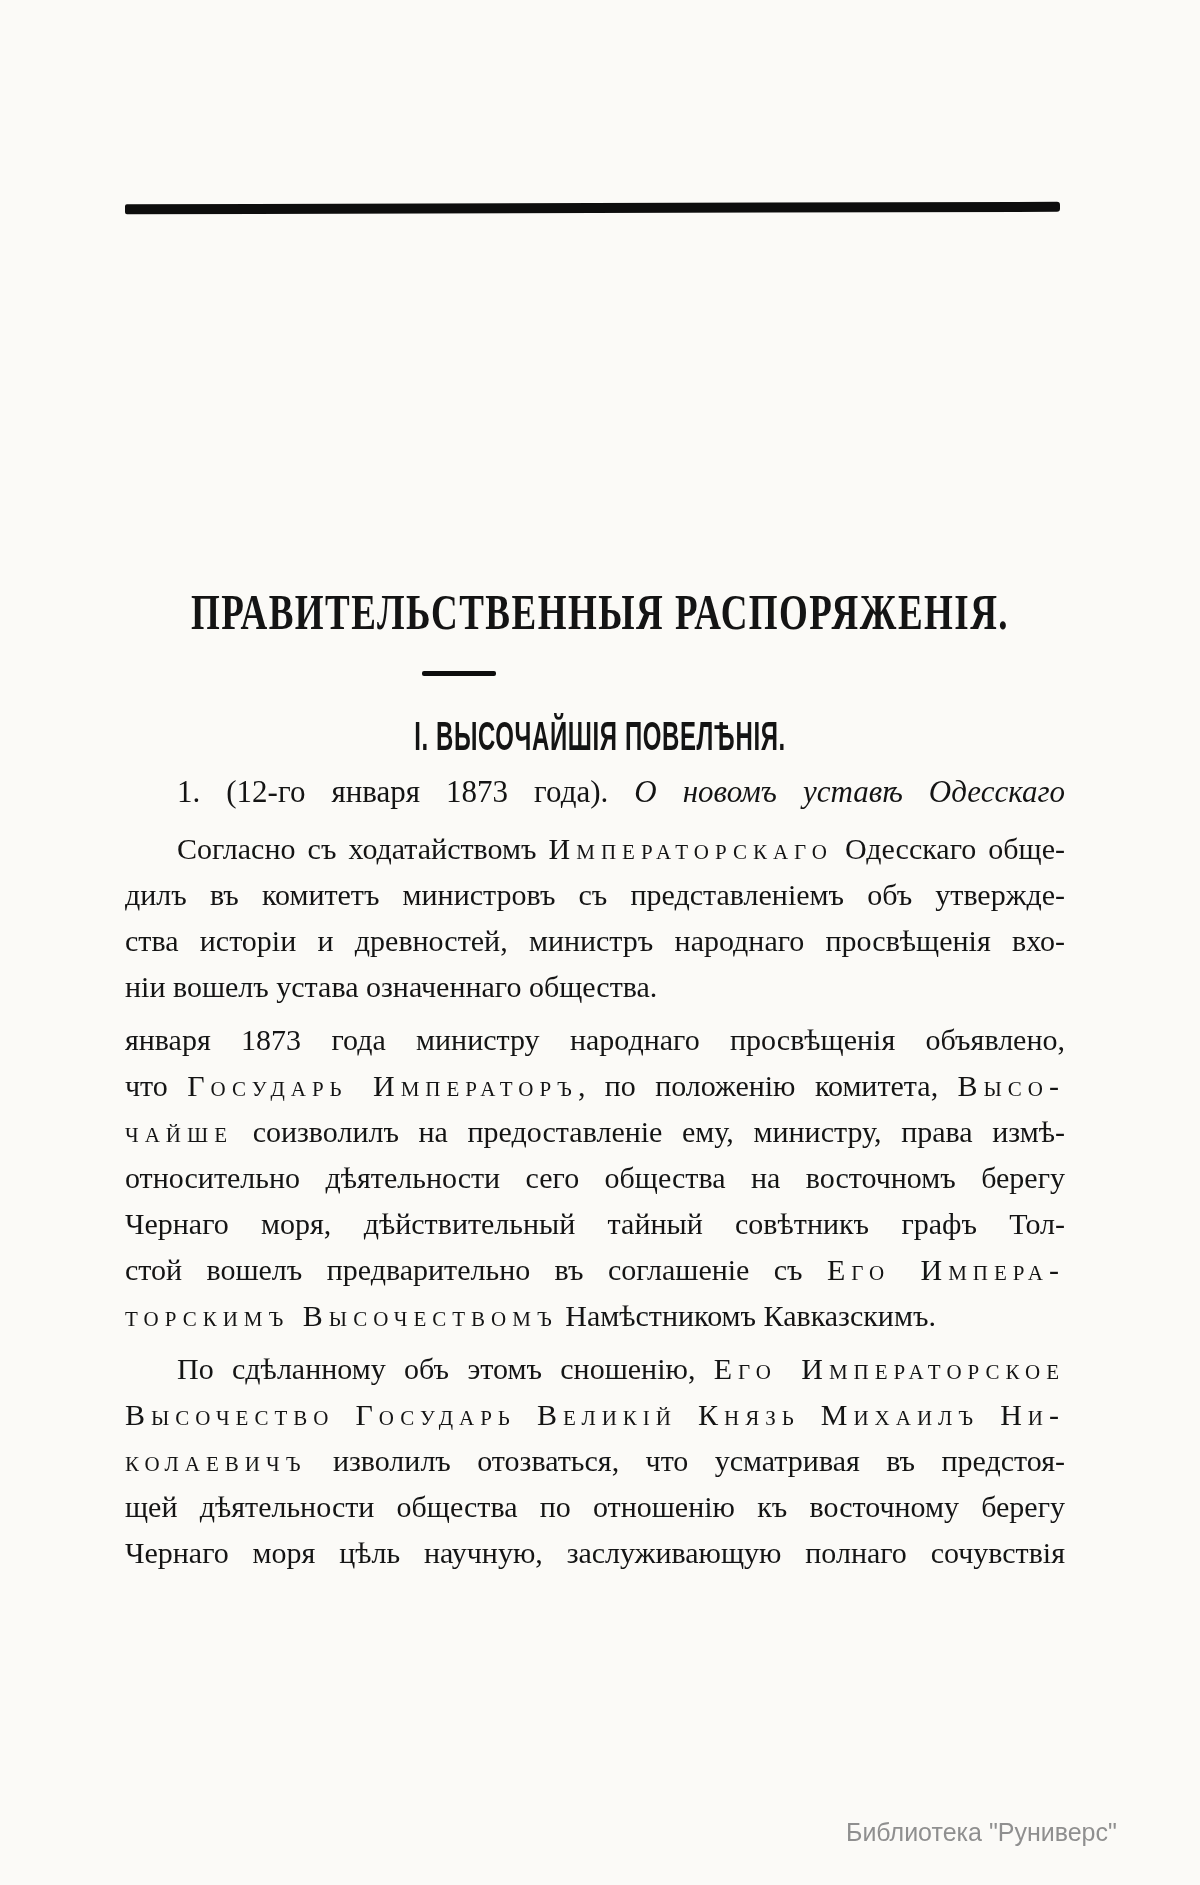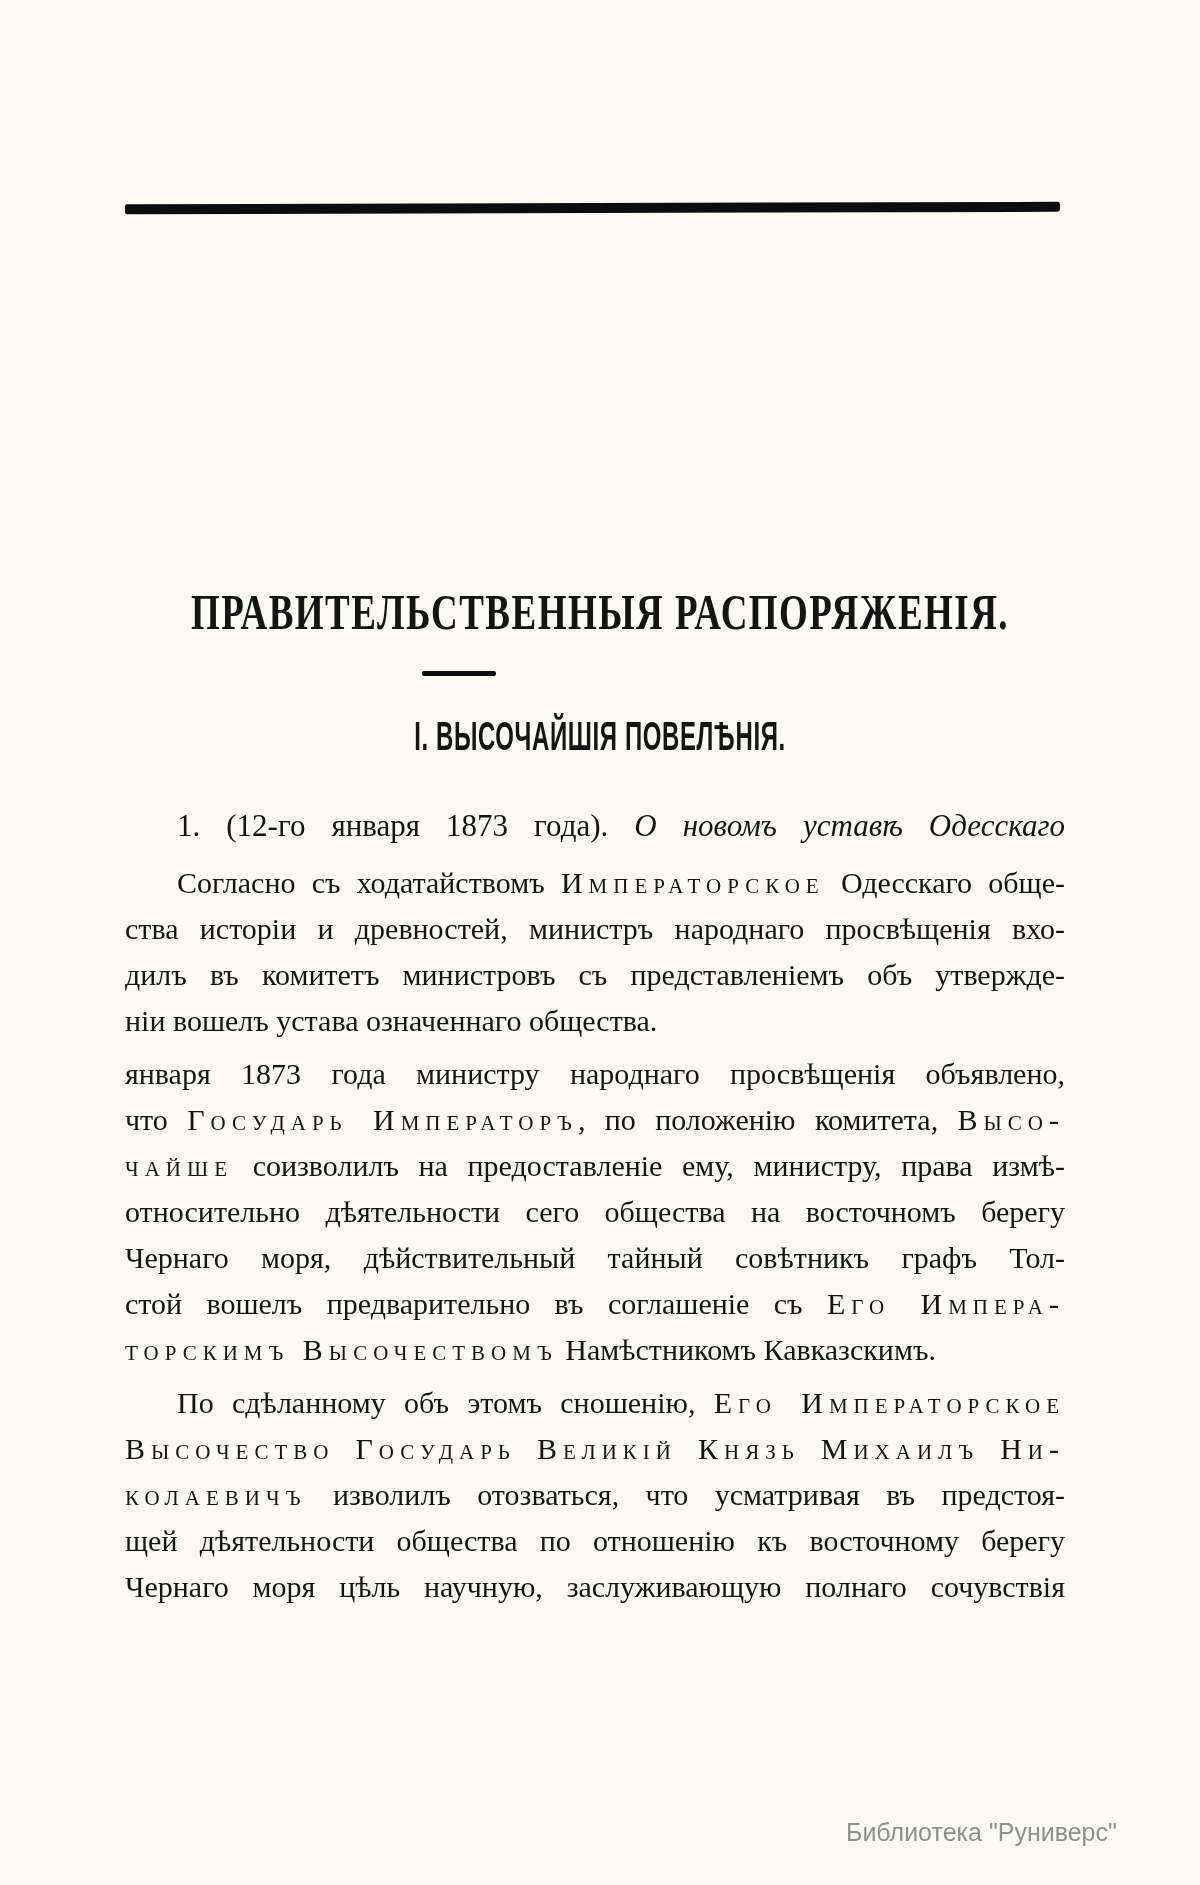--- a/index.html
+++ b/index.html
@@ -58,21 +58,21 @@
     font-weight:bold;
     font-size:40px;
     line-height:1.1;
     letter-spacing:1px;
     transform:scaleX(0.60);
     transform-origin:50% 50%;
     white-space:nowrap;
   }
   .text-column{
     position:absolute;
-    left:125px;top:802px;
+    left:125px;top:768px;
     width:940px;
   }
   .paragraph{
     font-size:30px;
     line-height:46px;
     margin:0 0 7px 0;
   }
   .paragraph.para-heading{
     font-size:31px;
     line-height:48px;
@@ -107,23 +107,23 @@
 <div class="page">
   <div class="top-rule"></div>
   <h1 class="doc-title">ПРАВИТЕЛЬСТВЕННЫЯ РАСПОРЯЖЕНІЯ.</h1>
   <div class="title-divider"></div>
   <h2 class="section-heading">І. ВЫСОЧАЙШІЯ ПОВЕЛѢНІЯ.</h2>
   <div class="text-column">
     <div class="paragraph para-heading">
         <div class="line indent"><span>1. (12-го января 1873 года). </span><span class="seg-italic">О новомъ уставѣ Одесскаго</span></div>
       </div>
     <div class="paragraph">
-        <div class="line indent"><span>Согласно съ ходатайствомъ </span><span class="seg-spaced">Императорское</span><span> Одесскаго обще-</span></div>
+        <div class="line indent"><span>Согласно съ ходатайствомъ </span><span class="seg-spaced">Императорскаго</span><span> Одесскаго обще-</span></div>
+        <div class="line"><span>дилъ въ комитетъ министровъ съ представленіемъ объ утвержде-</span></div>
         <div class="line"><span>ства исторіи и древностей, министръ народнаго просвѣщенія вхо-</span></div>
-        <div class="line"><span>дилъ въ комитетъ министровъ съ представленіемъ объ утвержде-</span></div>
         <div class="line fit-left"><span>ніи вошелъ устава означеннаго общества.</span></div>
       </div>
     <div class="paragraph">
         <div class="line"><span>января 1873 года министру народнаго просвѣщенія объявлено,</span></div>
         <div class="line"><span>что </span><span class="seg-spaced">Государь Императоръ</span><span>, по положенію комитета, </span><span class="seg-spaced">Высо-</span></div>
         <div class="line"><span class="seg-spaced">чайше</span><span> соизволилъ на предоставленіе ему, министру, права измѣ-</span></div>
         <div class="line"><span>относительно дѣятельности сего общества на восточномъ берегу</span></div>
         <div class="line"><span>Чернаго моря, дѣйствительный тайный совѣтникъ графъ Тол-</span></div>
         <div class="line"><span>стой вошелъ предварительно въ соглашеніе съ </span><span class="seg-spaced">Его Импера-</span></div>
         <div class="line fit-left"><span class="seg-spaced">торскимъ Высочествомъ</span><span> Намѣстникомъ Кавказскимъ.</span></div>

